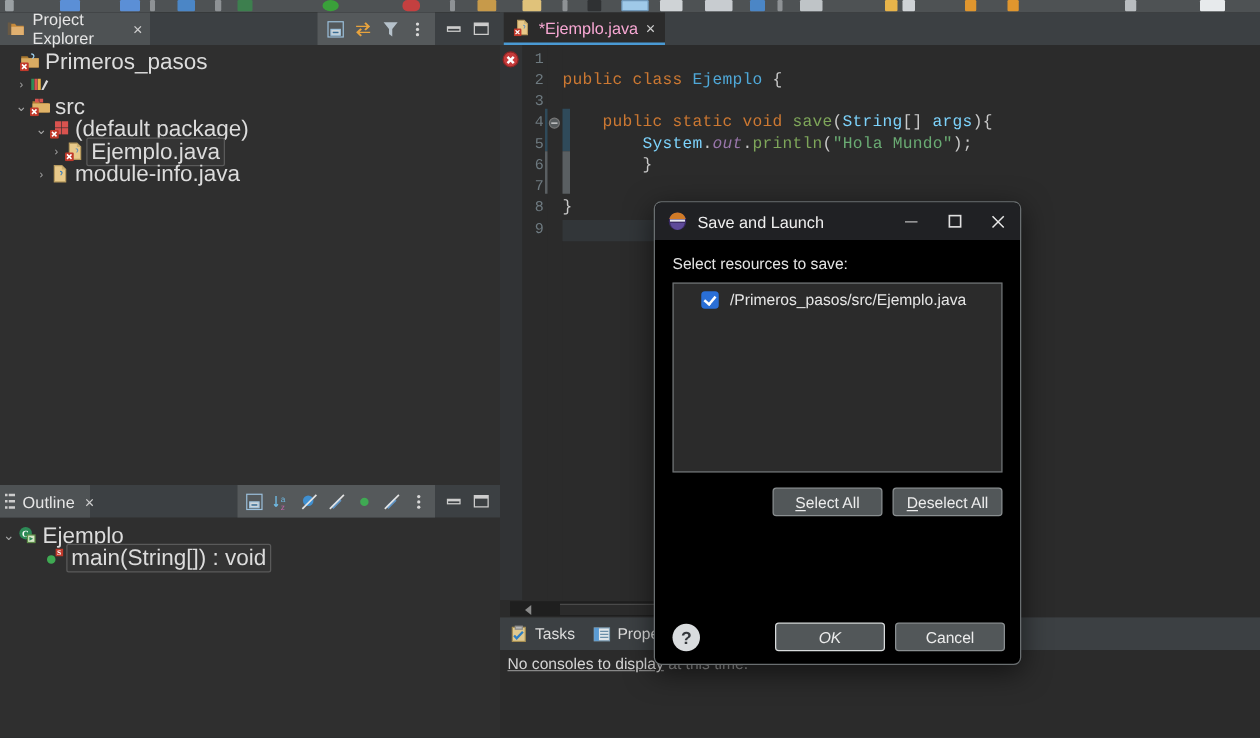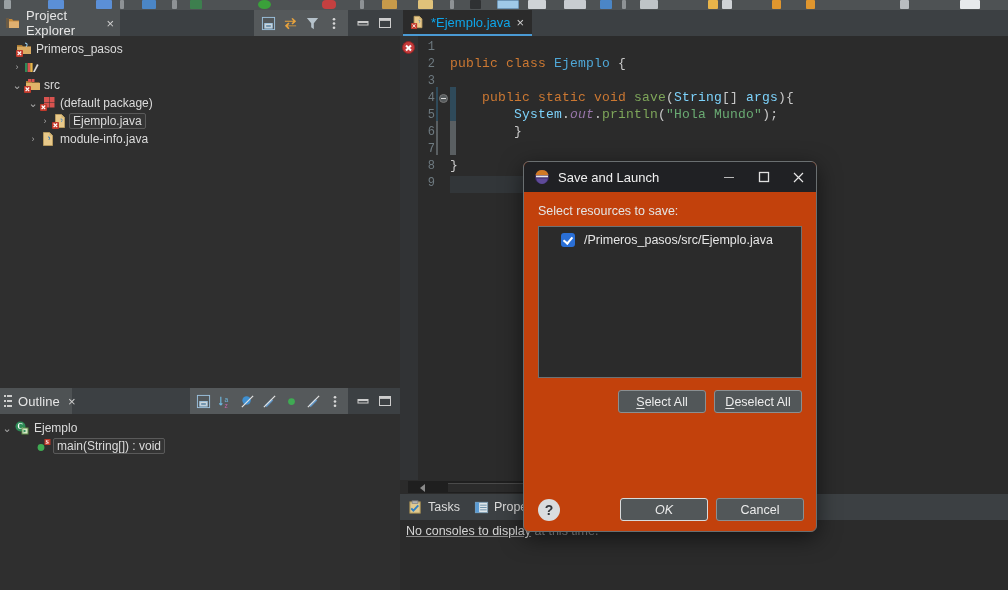--- a/index.html
+++ b/index.html
@@ -36,36 +36,36 @@
 
   .vtools{position:absolute;right:0;top:0;height:26px;display:flex;align-items:center;}
   .vtools .grp{display:flex;align-items:center;height:26px;background:#55595b;padding:0 3px;}
   .vtools .grp2{display:flex;align-items:center;height:26px;padding:0 4px;}
   .tbtn{width:22px;height:22px;display:flex;align-items:center;justify-content:center;}
 
   .tree{padding:4px 0 0 0;}
   .trow{display:flex;align-items:center;height:18px;padding-left:4px;white-space:nowrap;}
   .twist{width:14px;text-align:center;color:#a8a8a8;font-size:9px;flex:0 0 14px;}
   .ticon{width:16px;height:16px;flex:0 0 16px;margin-right:4px;position:relative;}
-  .tlabel{font-size:12px;color:#dcdcdc;}
+  .tlabel{font-size:18px;color:#dcdcdc;}
   .tlabel .dim{color:#b6905a;}
   .sel-outline{border:1px solid #5a5a5a;border-radius:2px;padding:0 3px;margin-left:-3px;background:#343434;}
 
   
   .ov{position:absolute;left:0;top:378px;width:400px;height:202px;background:#2f2f2f;}
 
   
   .right-col{position:absolute;left:400px;top:10px;width:608px;height:580px;background:#3c4043;}
   .edtabbar{position:relative;height:26px;background:#3c4043;}
   .edtab{
     position:absolute;left:3px;top:0;height:26px;background:#2b2b2b;
     display:flex;align-items:center;gap:6px;padding:0 8px;
     border-bottom:2px solid #4a9ad4;
   }
-  .edtab .et-label{font-size:13px;color:#0ea5e9;}
+  .edtab .et-label{font-size:13px;color:#f9a8d4;}
   .edtab .et-close{font-size:13px;color:#cfcfcf;}
 
   .editor{position:absolute;left:0;top:26px;width:608px;height:458px;background:#2b2b2b;overflow:hidden;}
   .ann-col{position:absolute;left:0;top:0;width:18px;height:458px;background:#313335;}
   .ruler{position:absolute;left:18px;top:0;width:20px;height:458px;background:#2b2b2b;}
   .fold-col{position:absolute;left:38px;top:0;width:12px;height:458px;background:#2b2b2b;}
   .codearea{position:absolute;left:50px;top:0;right:0;height:458px;}
   .ln{position:absolute;right:3px;font-family:"Liberation Mono",monospace;font-size:12px;color:#6e7a80;}
   .cl{position:absolute;left:0;font-family:"Liberation Mono",monospace;font-size:13px;white-space:pre;letter-spacing:.2px;}
   .kw{color:#cc7832;}
@@ -94,21 +94,21 @@
   .bottom{position:absolute;left:0;top:484px;width:608px;height:96px;background:#2f2f2f;}
   .btabbar{height:26px;background:#3c4043;display:flex;align-items:center;padding-left:8px;gap:14px;}
   .btab{display:flex;align-items:center;gap:5px;font-size:12.5px;color:#dcdcdc;}
   .bcontent{height:70px;background:#2b2b2b;padding:4px 6px;}
   .bmsg{font-size:12.5px;color:#9a9a9a;}
   .bmsg .hl{color:#d4d4d4;text-decoration:underline;text-decoration-color:#888;}
 
   
   .dlg{
     position:absolute;left:523px;top:161px;width:294px;height:371px;
-    background:#c2410c;border:1px solid #6a6f71;border-radius:6px;
+    background:#000000;border:1px solid #6a6f71;border-radius:6px;
     box-shadow:0 6px 22px rgba(0,0,0,.55);overflow:hidden;
   }
   .dlg-title{height:30px;background:#202124;display:flex;align-items:center;padding-left:10px;}
   .dlg-title .dt-text{font-size:13px;color:#f0f0f0;margin-left:8px;}
   .dlg-wbtns{margin-left:auto;display:flex;height:30px;}
   .wbtn{width:35px;height:30px;display:flex;align-items:center;justify-content:center;color:#d8d8d8;font-size:13px;}
   .dlg-body{padding:12px 14px 0 14px;}
   .dlg-label{font-size:12.5px;color:#e4e4e4;margin-bottom:8px;}
   .reslist{height:152px;background:#2b2b2b;border:1px solid #6d7173;padding:6px 22px;}
   .resitem{display:flex;align-items:center;gap:9px;}

